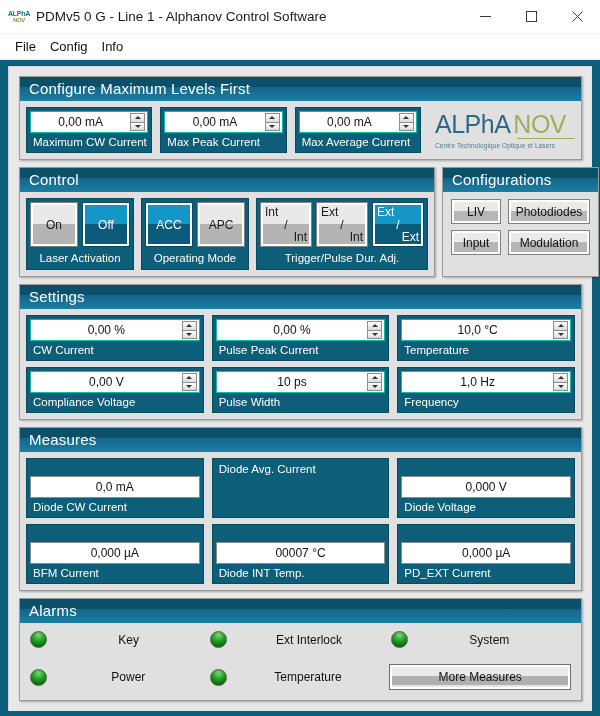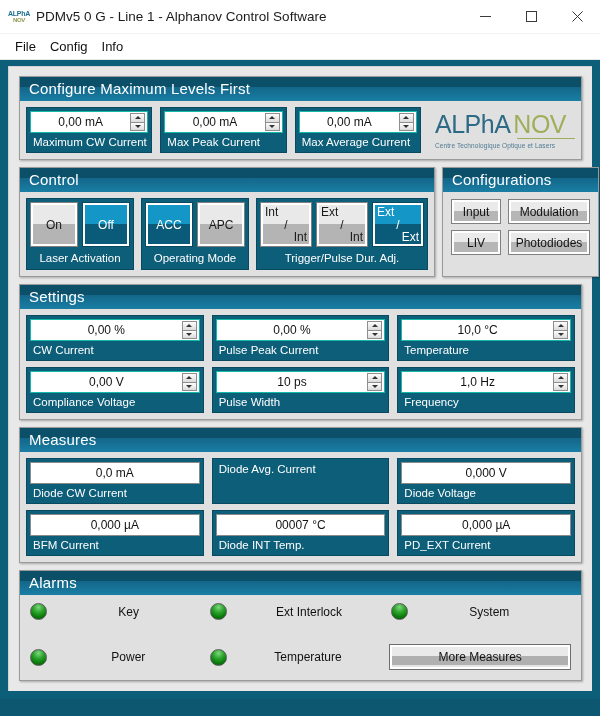--- a/index.html
+++ b/index.html
@@ -214,20 +214,21 @@
   .robox {
     background: #ffffff;
     border: 1px solid #8a8a8a;
     height: 22px;
     display: flex;
     align-items: center;
     justify-content: center;
     font-size: 12px;
     color: #111;
     box-sizing: border-box;
+    margin-top: 14px;
   }
 
   
   .cfgrow {
     display: flex;
     gap: 8px;
     align-items: stretch;
   }
   .cfgrow .field { flex: 1 1 0; }
   .logo {
@@ -365,21 +366,21 @@
   }
   .cfgbtn.narrow { flex: 0 0 50px; }
   .cfgbtn.wide { flex: 1 1 auto; }
 
   
   .alarm-body {
     background: #e0e0e0;
     padding: 8px 10px 10px 10px;
     display: flex;
     flex-direction: column;
-    gap: 24px;
+    gap: 16px;
   }
   .alarm-line {
     display: flex;
     align-items: center;
   }
   .alarm-cell {
     flex: 1 1 0;
     display: flex;
     align-items: center;
     gap: 0;
@@ -573,26 +574,26 @@
               <div class="ctl-caption">Trigger/Pulse Dur. Adj.</div>
             </div>
 
           </div>
         </div>
 
         <div class="group ctl-configs">
           <div class="group-title">Configurations</div>
           <div class="cfg-body">
             <div class="cfg-line">
+              <div class="cfgbtn narrow">LIV</div>
+              <div class="cfgbtn wide">Photodiodes</div>
+            </div>
+            <div class="cfg-line">
               <div class="cfgbtn narrow">Input</div>
               <div class="cfgbtn wide">Modulation</div>
-            </div>
-            <div class="cfg-line">
-              <div class="cfgbtn narrow">LIV</div>
-              <div class="cfgbtn wide">Photodiodes</div>
             </div>
           </div>
         </div>
 
       </div>
 
       <div class="group">
         <div class="group-title">Settings</div>
         <div class="group-body">
 

